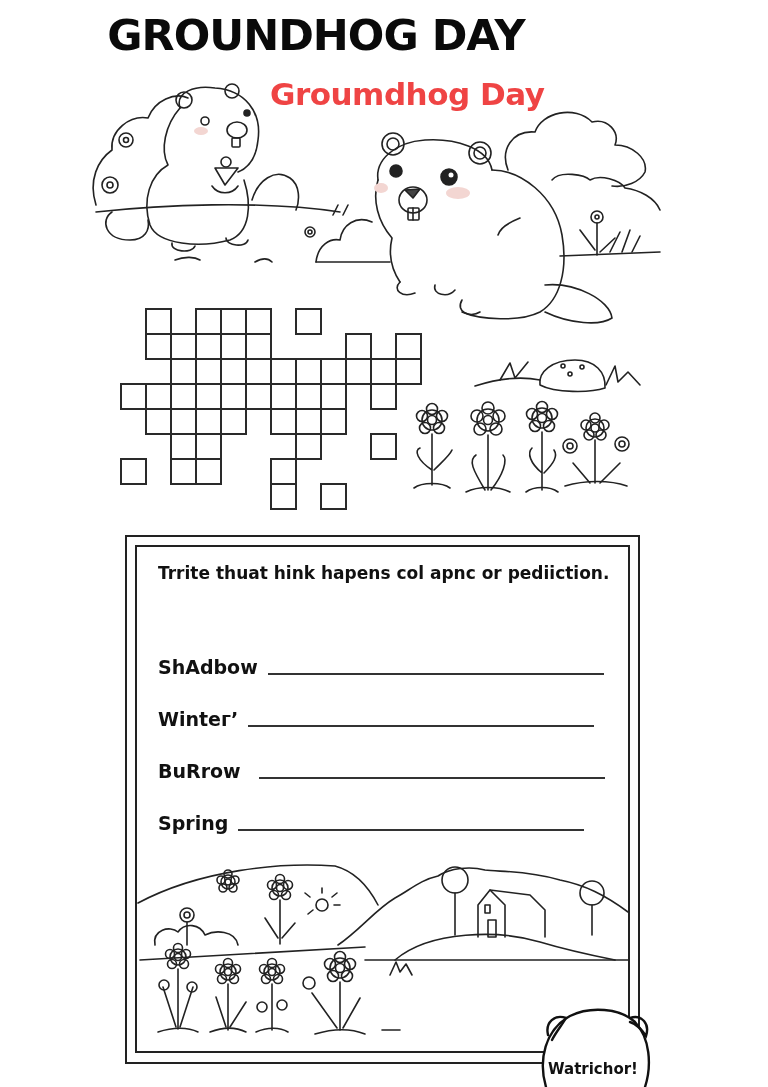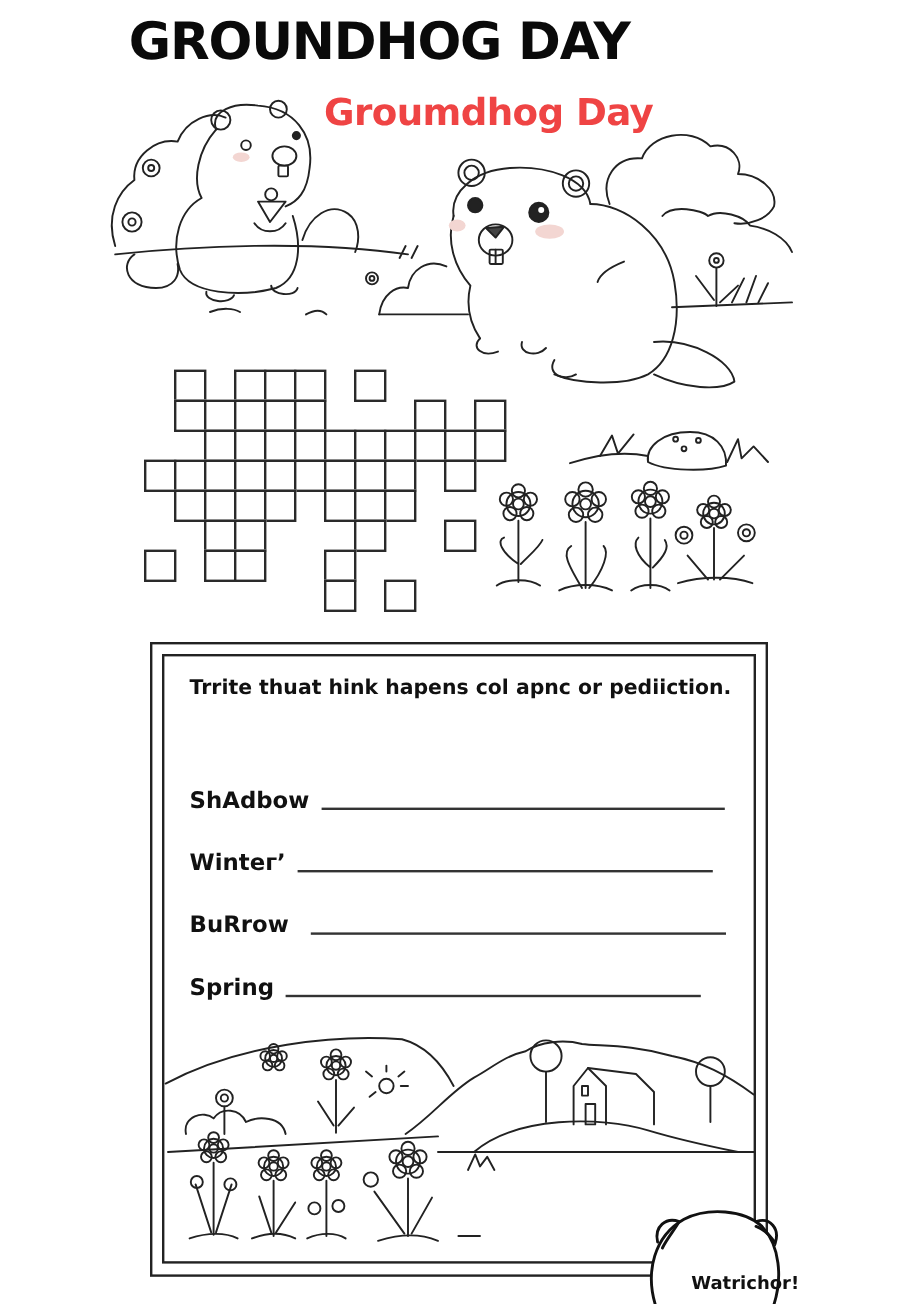--- a/index.html
+++ b/index.html
@@ -8,21 +8,21 @@
   .title-main { left:0; width:632px; top:10px; text-align:center; font-family:"DejaVu Sans", sans-serif; font-weight:bold; font-size:43px; letter-spacing:-1px; color:#0a0a0a; }
   .title-sub { left:270px; top:76px; font-family:"DejaVu Sans", sans-serif; font-weight:bold; font-size:31px; letter-spacing:-0.5px; color:#ef4444; }
   svg.art { position:absolute; left:0; top:0; }
   .grid-cell { position:absolute; width:25px; height:25px; box-sizing:border-box; border:2px solid #2a2a2a; background:#fff; }
   .frame-outer { left:125px; top:535px; width:515px; height:529px; border:2.5px solid #222; box-sizing:border-box; }
   .frame-inner { left:135px; top:545px; width:495px; height:508px; border:2px solid #222; box-sizing:border-box; }
   .instruction { left:158px; top:563px; font-weight:bold; font-size:17px; color:#111; white-space:nowrap; }
   .answer-row { position:absolute; left:158px; display:flex; align-items:flex-end; }
   .answer-label { font-weight:bold; font-size:19px; color:#111; white-space:nowrap; }
   .answer-line { border-bottom:2px solid #333; height:0; margin-left:10px; margin-bottom:3px; }
-  .badge-text { left:548px; top:1060px; font-weight:bold; font-size:15px; color:#111; white-space:nowrap;margin-left:28px; }
+  .badge-text { left:548px; top:1060px; font-weight:bold; font-size:15px; color:#111; white-space:nowrap; }
 </style>
 </head>
 <body>
 
 <div class="abs title-main">GROUNDHOG DAY</div>
 <div class="abs title-sub">Groumdhog Day</div>
 
 <svg class="art" width="768" height="1087" viewBox="0 0 768 1087">
   <g fill="none" stroke="#222" stroke-width="1.6" stroke-linecap="round" stroke-linejoin="round">
 

